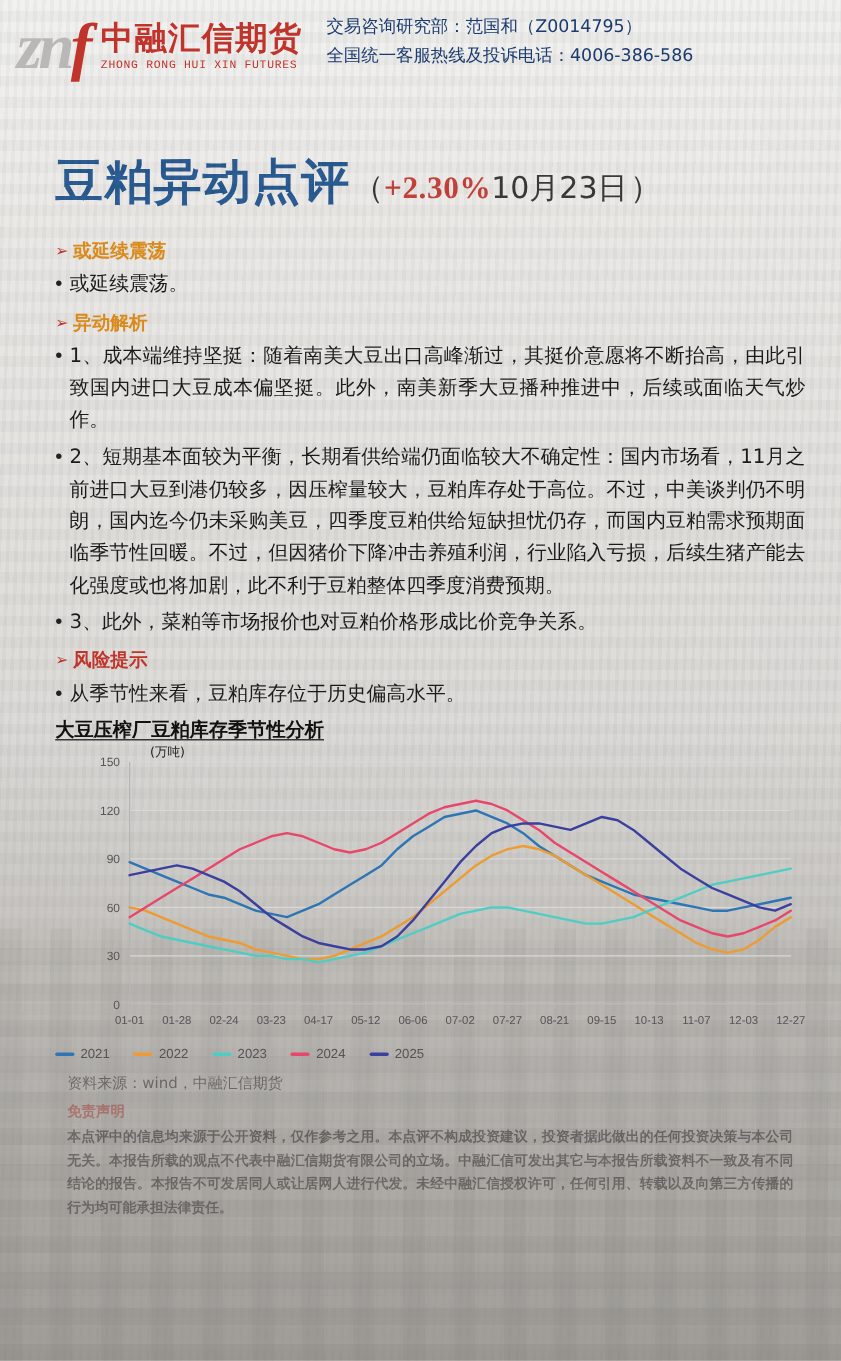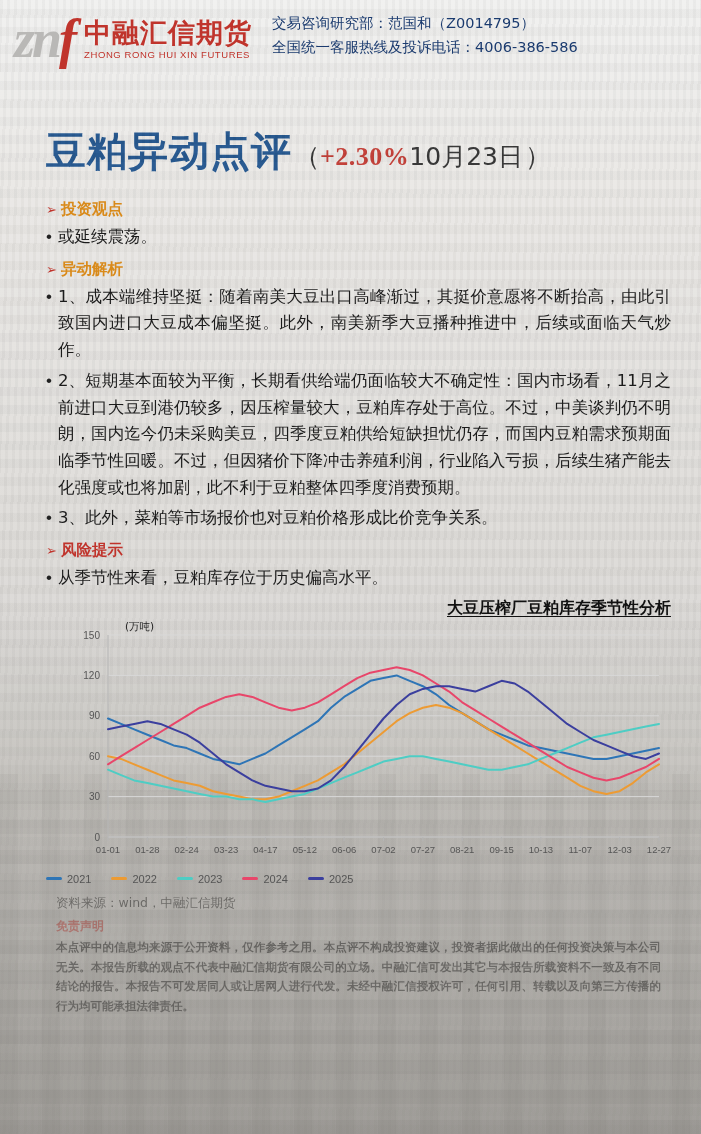--- a/index.html
+++ b/index.html
@@ -82,21 +82,21 @@
     font-weight: bold;
     color: #c0342c;
     letter-spacing: 1px;
     font-family: "DejaVu Sans", sans-serif;
   }
   .logo-en {
     font-size: 9.5px;
     color: #c0342c;
     letter-spacing: 0.6px;
     margin-top: 2px;
-    font-family: Liberation Sans, sans-serif;
+    font-family: Liberation Mono, monospace;
   }
   .header-right {
     color: #1b3b6f;
     font-size: 14.5px;
     line-height: 1.65;
     font-family: "DejaVu Sans", sans-serif;
   }
   .header-right div { white-space: nowrap; }
 
   
@@ -172,21 +172,21 @@
     font-family: "DejaVu Sans", sans-serif;
     text-align: justify;
   }
 
   
   .chart-block {
     position: relative;
     margin: 6px 0 0 0;
   }
   .chart-title {
-    text-align: right;
+    text-align: left;
     font-size: 16px;
     font-weight: bold;
     color: #111;
     font-family: "DejaVu Sans", sans-serif;
     margin-bottom: 2px;
     text-decoration: underline;
     text-underline-offset: 3px;
   }
   .chart-unit {
     position: absolute;
@@ -285,21 +285,21 @@
       <span class="title-paren">（</span>
       <span class="title-pct">+2.30%</span>
       <span class="title-date">10月23日</span>
       <span class="title-paren">）</span>
   </div>
 
   <div class="content">
 
     <div class="sec-head">
       <span class="arrow-icon">➢</span>
-      <span>投资观点</span>
+      <span>或延续震荡</span>
     </div>
     <div class="bullet-item">
       <span class="dot">•</span>
       <span class="bullet-text">或延续震荡。</span>
     </div>
 
     <div class="sec-head">
       <span class="arrow-icon">➢</span>
       <span>异动解析</span>
     </div>

